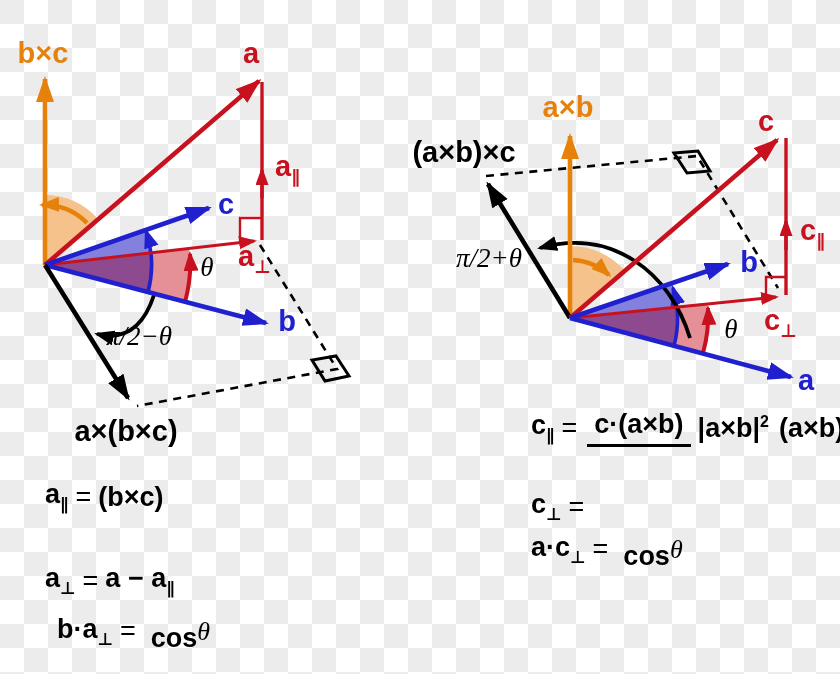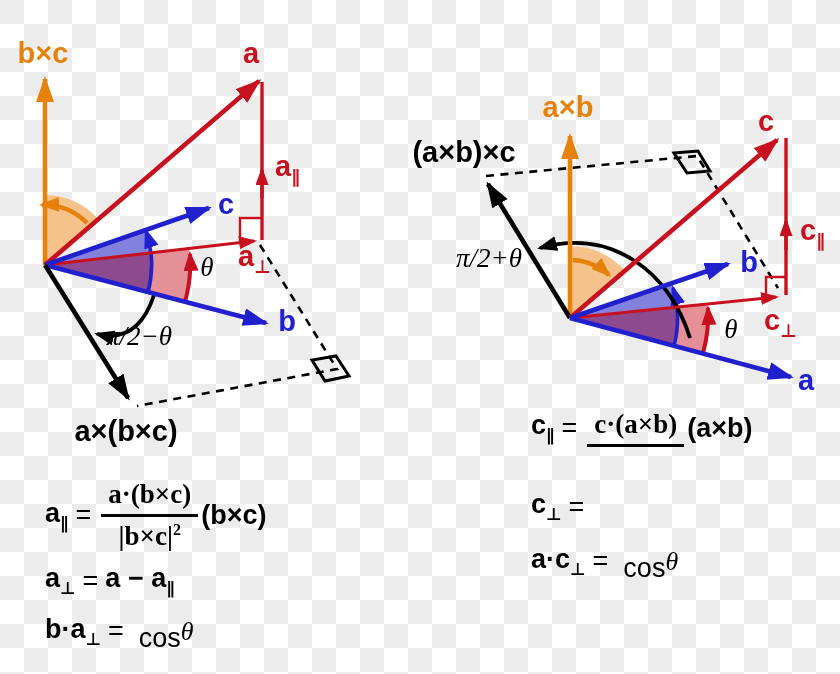--- a/index.html
+++ b/index.html
@@ -14,23 +14,23 @@
     background-image:repeating-conic-gradient(var(--checker) 0% 25%, #ffffff 0% 50%);
     background-size:48px 48px;background-position:24px 0;}
   svg{position:absolute;inset:0;}
   svg text{font-family:"Liberation Sans","DejaVu Sans",sans-serif;font-weight:700;font-size:29px;}
   svg text.gk{font-family:"Liberation Serif","DejaVu Serif",serif;font-weight:400;font-style:italic;font-size:27px;}
   .tsub{font-size:18px;}
   .formula{position:absolute;display:flex;align-items:center;color:#000;
            font:700 27px "Liberation Sans","DejaVu Sans",sans-serif;white-space:pre;}
   .formula .eq{font-weight:400;padding:0 7px;}
   .formula .sb{font-size:17px;vertical-align:-7px;}
-  .formula .fn{font-weight:400;margin-left:8px;margin-top:14px;}
+  .formula .fn{font-weight:700;margin-left:8px;margin-top:14px;}
   .formula .gk{font:italic 26px "Liberation Serif","DejaVu Serif",serif;}
-  .frac{display:inline-flex;flex-direction:column;align-items:stretch;text-align:center;margin:0 3px;font-family:Liberation Serif, serif;}
+  .frac{display:inline-flex;flex-direction:row;align-items:stretch;text-align:center;margin:0 3px;}
   .frac .num{padding:0 7px 4px;border-bottom:3px solid #000;}
   .frac .den{padding:4px 7px 0;}
   .frac sup{font-size:16px;}
 </style>
 </head>
 <body>
 
 <div class="checker"></div>
 
 <svg width="840" height="674" viewBox="0 0 840 674">
@@ -131,52 +131,49 @@
     <text x="764" y="330" fill="var(--red)"><tspan>c</tspan><tspan class="tsub" dy="7">⊥</tspan></text>
     <text x="806" y="390" text-anchor="middle" fill="var(--blue)">a</text>
     <text class="gk" x="731" y="338" text-anchor="middle" fill="var(--black)">θ</text>
     <text class="gk" x="489" y="267" text-anchor="middle" fill="var(--black)">π/2+θ</text>
   </g>
 </svg>
 
 <div class="formula" style="left:45px;top:479px">
   <span><span>a</span><span class="sb">∥</span></span>
   <span class="eq">=</span>
-  <span class="frac">
-    <span class="num">a·(b×c)</span>
-    <span class="den"><span>|b×c|</span><sup>2</sup></span>
-  </span>
   <span>(b×c)</span>
 </div>
 
 <div class="formula" style="left:45px;top:563px">
   <span><span>a</span><span class="sb">⊥</span></span>
   <span class="eq">=</span>
   <span><span>a − a</span><span class="sb">∥</span></span>
 </div>
 
-<div class="formula" style="left:45px;top:609px">
+<div class="formula" style="left:57px;top:609px">
   <span><span>b·a</span><span class="sb">⊥</span></span>
   <span class="eq">=</span>
   <span class="fn">cos</span>
   <span class="gk">θ</span>
 </div>
 
 <div class="formula" style="left:531px;top:409px">
   <span><span>c</span><span class="sb">∥</span></span>
   <span class="eq">=</span>
   <span class="frac">
     <span class="num">c·(a×b)</span>
+    <span class="den"><span>|a×b|</span><sup>2</sup></span>
   </span>
   <span>(a×b)</span>
 </div>
 
 <div class="formula" style="left:531px;top:489px">
   <span><span>c</span><span class="sb">⊥</span></span>
   <span class="eq">=</span>
 </div>
 
-<div class="formula" style="left:531px;top:539px">
+<div class="formula" style="left:531px;top:527px">
   <span><span>a·c</span><span class="sb">⊥</span></span>
   <span class="eq">=</span>
   <span class="fn">cos</span>
   <span class="gk">θ</span>
 </div>
 
 </body></html>

